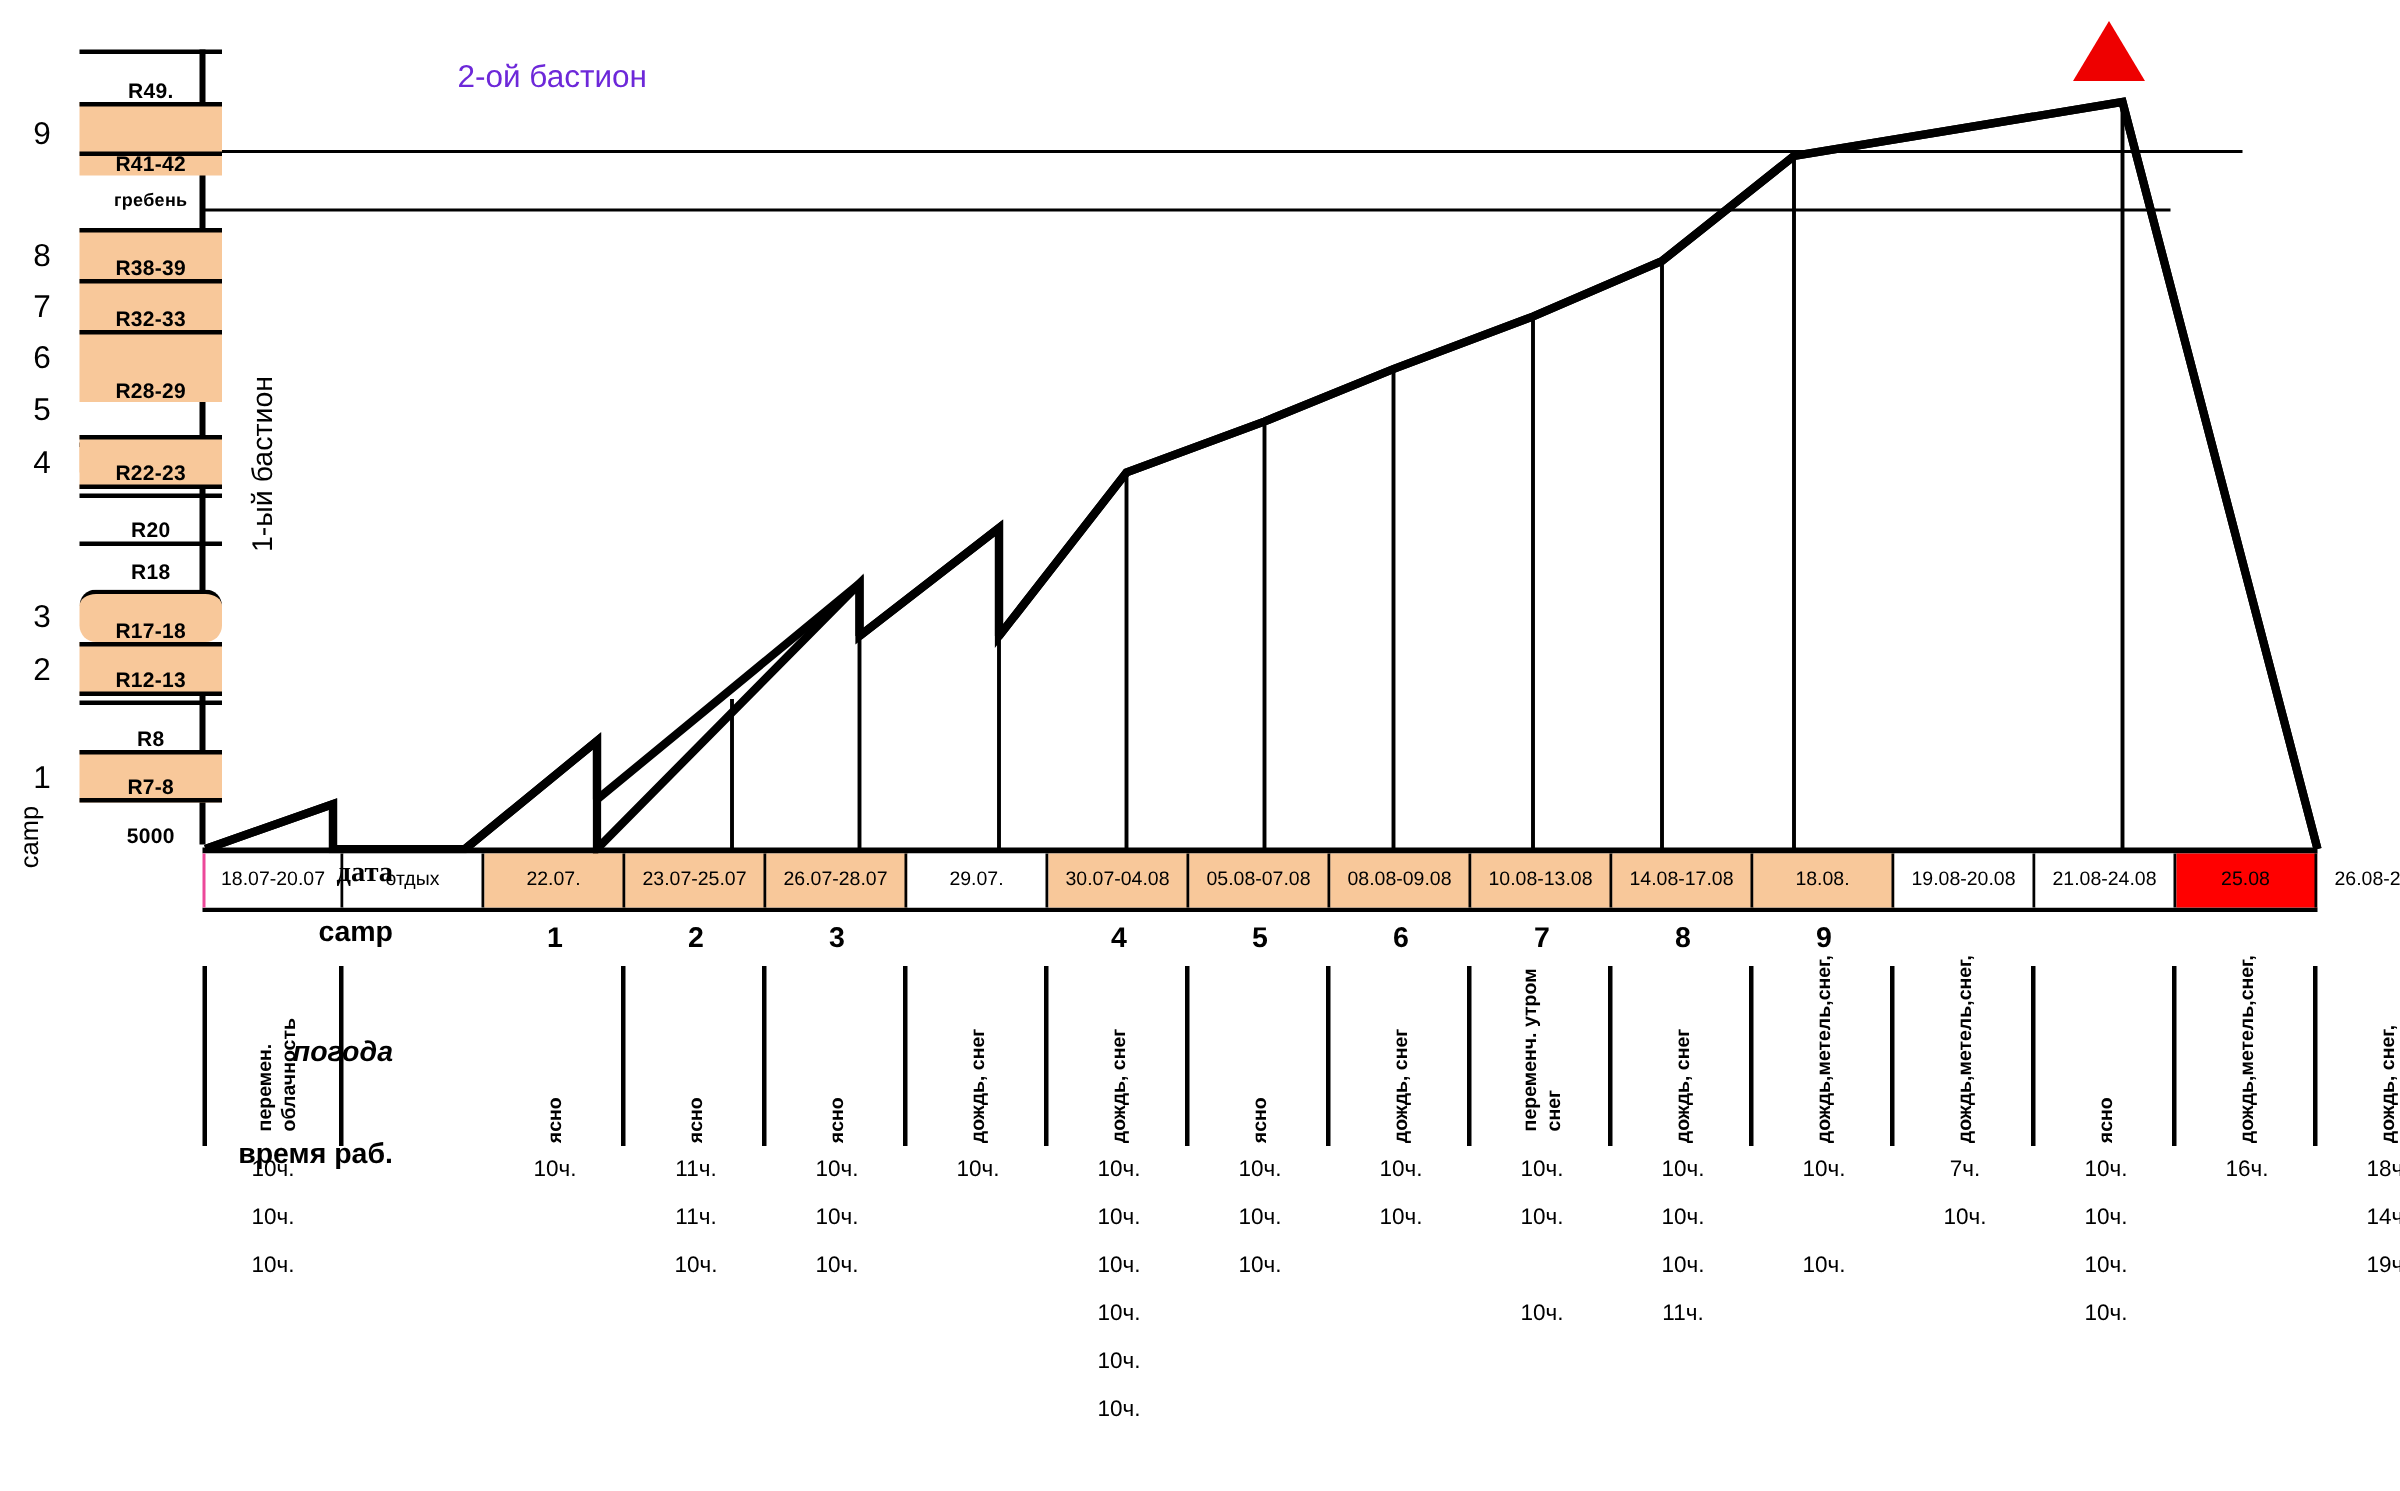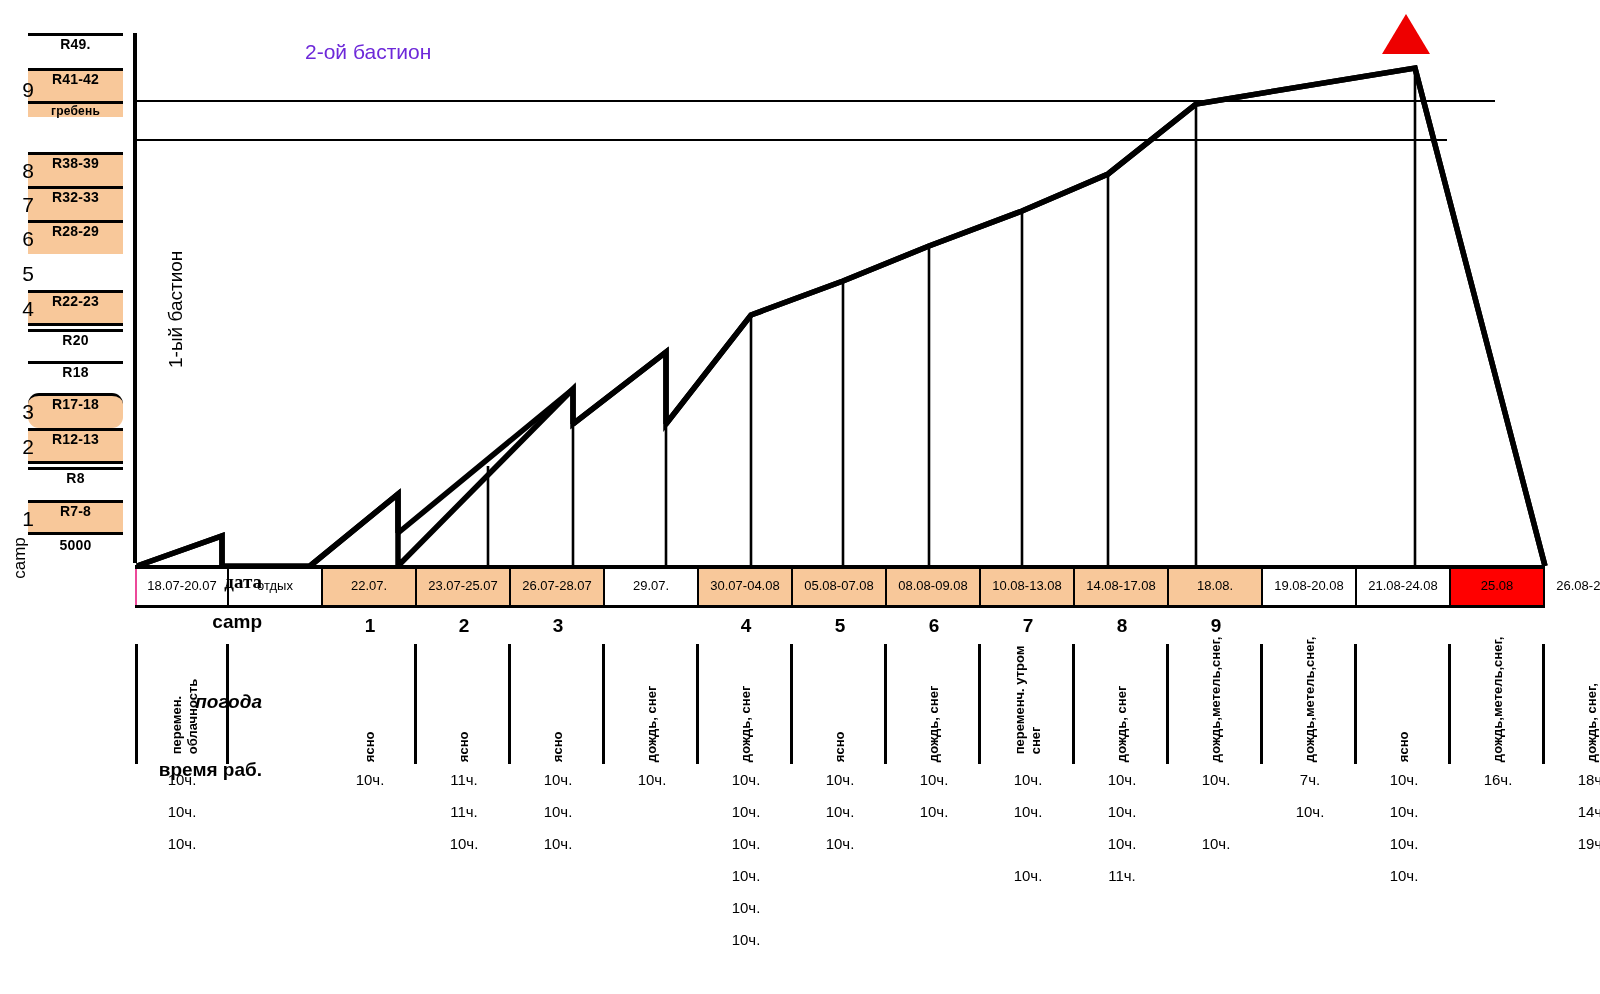--- a/index.html
+++ b/index.html
@@ -10,23 +10,23 @@
     position:relative;
     width:1600px; height:994px;
     background:#fff;
     overflow:hidden;
   }
 
   
   #axis-col { position:absolute; left:0; top:0; width:135px; height:580px; }
 
   .axis-row {
-    position:absolute; left:28px; width:95px;
+    position:absolute; left:53px; width:95px;
     border-top:3px solid #000;
-    display:flex; align-items:flex-start; justify-content:center;
+    display:flex; align-items:flex-end; justify-content:center;
   }
   .axis-row .lbl {
     font-size:14px; font-weight:bold; color:#000; letter-spacing:.2px;
     white-space:nowrap;
   }
   .axis-row.filled { background:#F8C89A; }
   .axis-row.bottomline { border-bottom:3px solid #000; }
   .axis-num {
     position:absolute; left:16px; width:24px;
     text-align:center; font-size:21px; color:#000;
@@ -193,21 +193,21 @@
     <div class="axis-row filled" style="top:152px; height:34px;">
       <span class="lbl">R38-39</span>
       </div>
     <div class="axis-num" style="top:159px;">8</div>
 
     <div class="axis-row filled" style="top:186px; height:34px;">
       <span class="lbl">R32-33</span>
       </div>
     <div class="axis-num" style="top:193px;">7</div>
 
-    <div class="axis-row filled" style="top:220px; height:34px;">
+    <div class="axis-row filled" style="top:220px; height:48px;">
       <span class="lbl">R28-29</span>
       </div>
     <div class="axis-num" style="top:227px;">6</div>
 
     <div class="axis-row filled" style="top:255px; height:20px;margin-top:40px;">
       <span class="lbl">R24-25</span>
       </div>
     <div class="axis-num" style="top:262px;">5</div>
 
     <div class="axis-row filled bottomline" style="top:290px; height:36px;">

